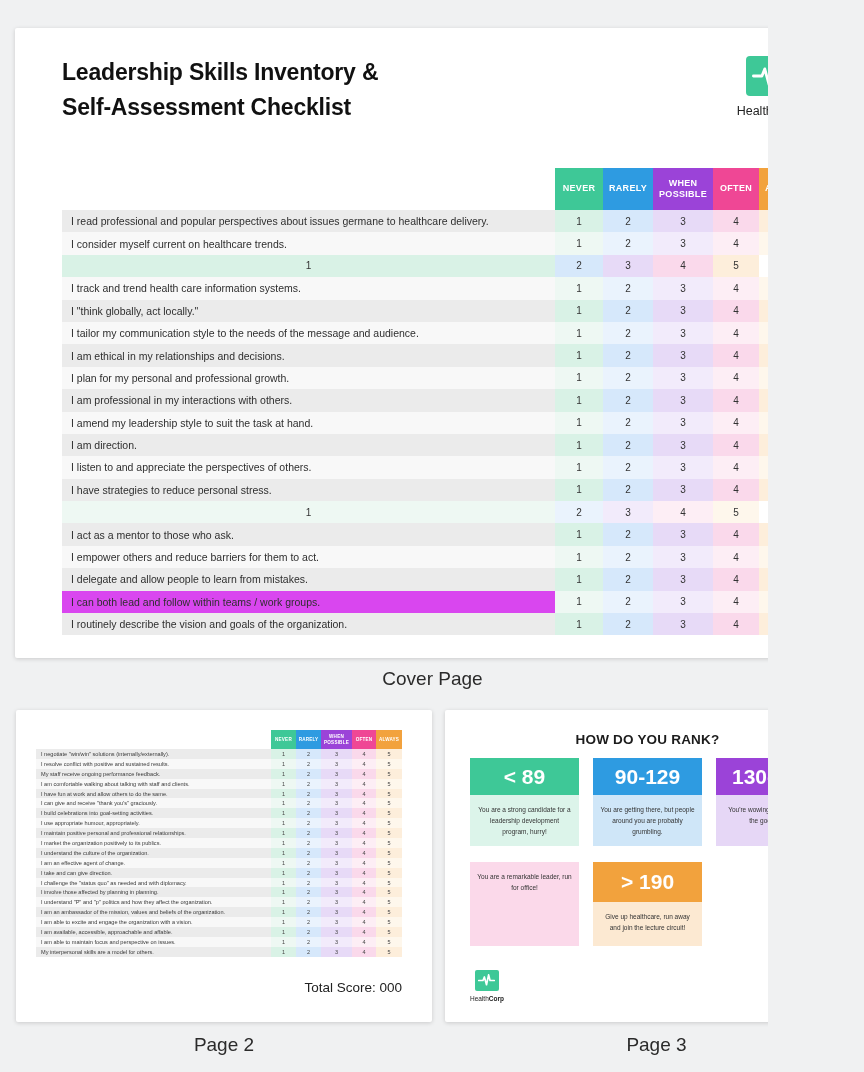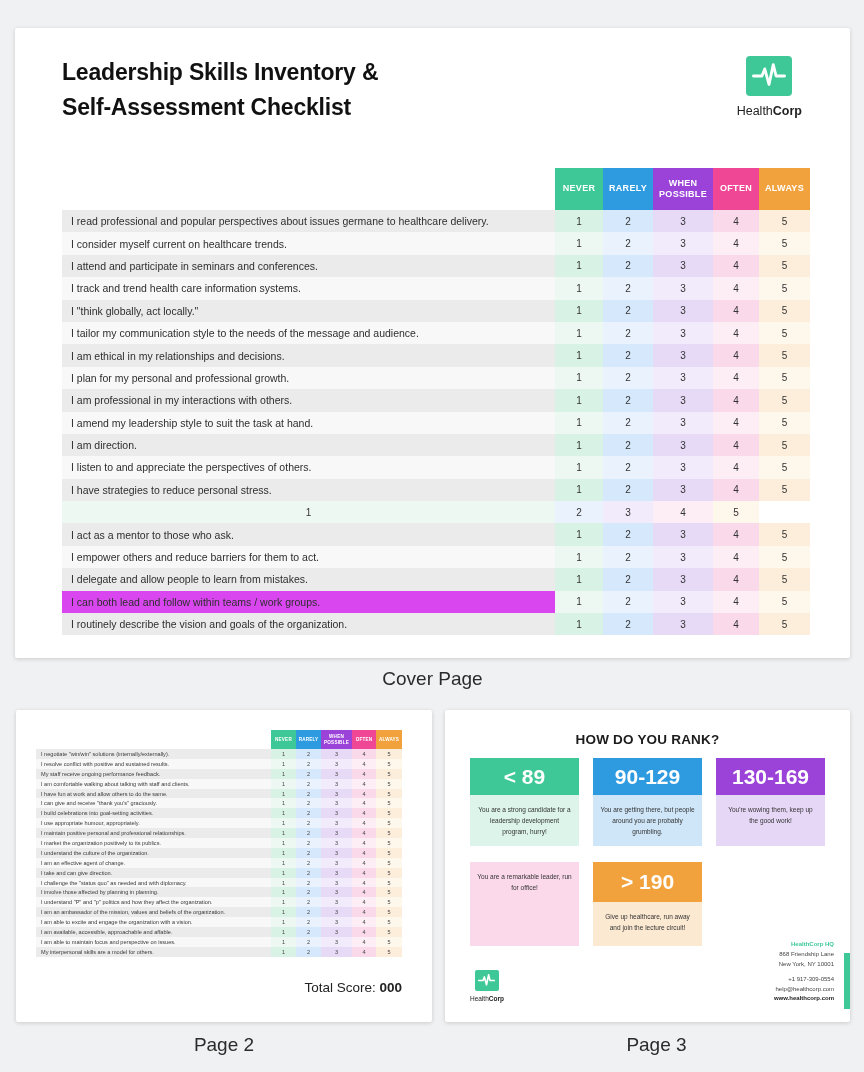--- a/index.html
+++ b/index.html
@@ -1,18 +1,18 @@
 <!DOCTYPE html>
 <html><head>
 <meta charset="utf-8">
 <style>
   * { margin:0; padding:0; box-sizing:border-box; }
   html,body { background:#f0f1f2; }
   .canvas {
-    position:relative; width:864px; height:1072px; overflow:hidden;
+    position:relative; width:768px; height:1072px; overflow:hidden;
     background:#f0f1f2; font-family:"Liberation Sans", sans-serif; color:#222;
   }
   .page {
     position:absolute; background:#fff; border-radius:2px;
     box-shadow:0 1px 4px rgba(0,0,0,.16);
   }
   
   .cover { left:15px; top:28px; width:835px; height:630px; }
   .cover-title {
     position:absolute; left:47px; top:27px; font-size:23px; font-weight:700;
@@ -47,21 +47,21 @@
   .cap-p3 { left:454px; top:1034px; width:405px; }
   
   .p2 { left:16px; top:710px; width:416px; height:312px; }
   .p2 .tbl { left:20px; top:20px; width:366px; }
   .p2 .trow { grid-template-columns:1fr 25px 25px 31px 24px 26px; height:9.9px; }
   .p2 .trow.thead { height:19px; }
   .p2 .hcell { font-size:4.6px; letter-spacing:.2px; padding:0 1px; }
   .p2 .stmt { font-size:5.6px; color:#3a3a3a; padding-left:5px; }
   .p2 .val { font-size:5.5px; color:#444; }
   .total-line { position:absolute; right:30px; top:270px; font-size:13.5px; color:#222; }
-  .total-line b { font-weight:700; }
+  .total-line b { font-weight:400; }
   
   .p3 { left:445px; top:710px; width:405px; height:312px; }
   .p3-title { position:absolute; left:0; top:22px; width:100%; text-align:center;
     font-size:13.5px; font-weight:700; color:#1c1c1c; letter-spacing:.2px; }
   .rank-grid { position:absolute; left:25px; top:48px; width:355px;
     display:grid; grid-template-columns:repeat(3,1fr); column-gap:14px; row-gap:16px; }
   .rank-card { display:flex; flex-direction:column; }
   .rank-head { height:37px; display:flex; align-items:center; justify-content:center;
     color:#fff; font-size:21px; font-weight:700; }
   .rank-body { flex:1; font-size:6.5px; line-height:1.7; color:#333; text-align:center;
@@ -118,21 +118,20 @@
         </div>
         <div class="trow">
           <div class="cell stmt" style="background: rgb(248, 248, 248);">I consider myself current on healthcare trends.</div>
           <div class="cell val" style="background: rgb(238, 248, 243);">1</div>
           <div class="cell val" style="background: rgb(234, 243, 253);">2</div>
           <div class="cell val" style="background: rgb(242, 235, 251);">3</div>
           <div class="cell val" style="background: rgb(253, 238, 245);">4</div>
           <div class="cell val" style="background: rgb(254, 247, 236);">5</div>
         </div>
         <div class="trow">
-          <div class="cell stmt" style="background: rgb(235, 235, 235);">I attend and participate in seminars and conferences.</div>
           <div class="cell val" style="background: rgb(217, 242, 230);">1</div>
           <div class="cell val" style="background: rgb(214, 232, 251);">2</div>
           <div class="cell val" style="background: rgb(231, 218, 247);">3</div>
           <div class="cell val" style="background: rgb(250, 217, 235);">4</div>
           <div class="cell val" style="background: rgb(253, 238, 219);">5</div>
         </div>
         <div class="trow">
           <div class="cell stmt" style="background: rgb(248, 248, 248);">I track and trend health care information systems.</div>
           <div class="cell val" style="background: rgb(238, 248, 243);">1</div>
           <div class="cell val" style="background: rgb(234, 243, 253);">2</div>

